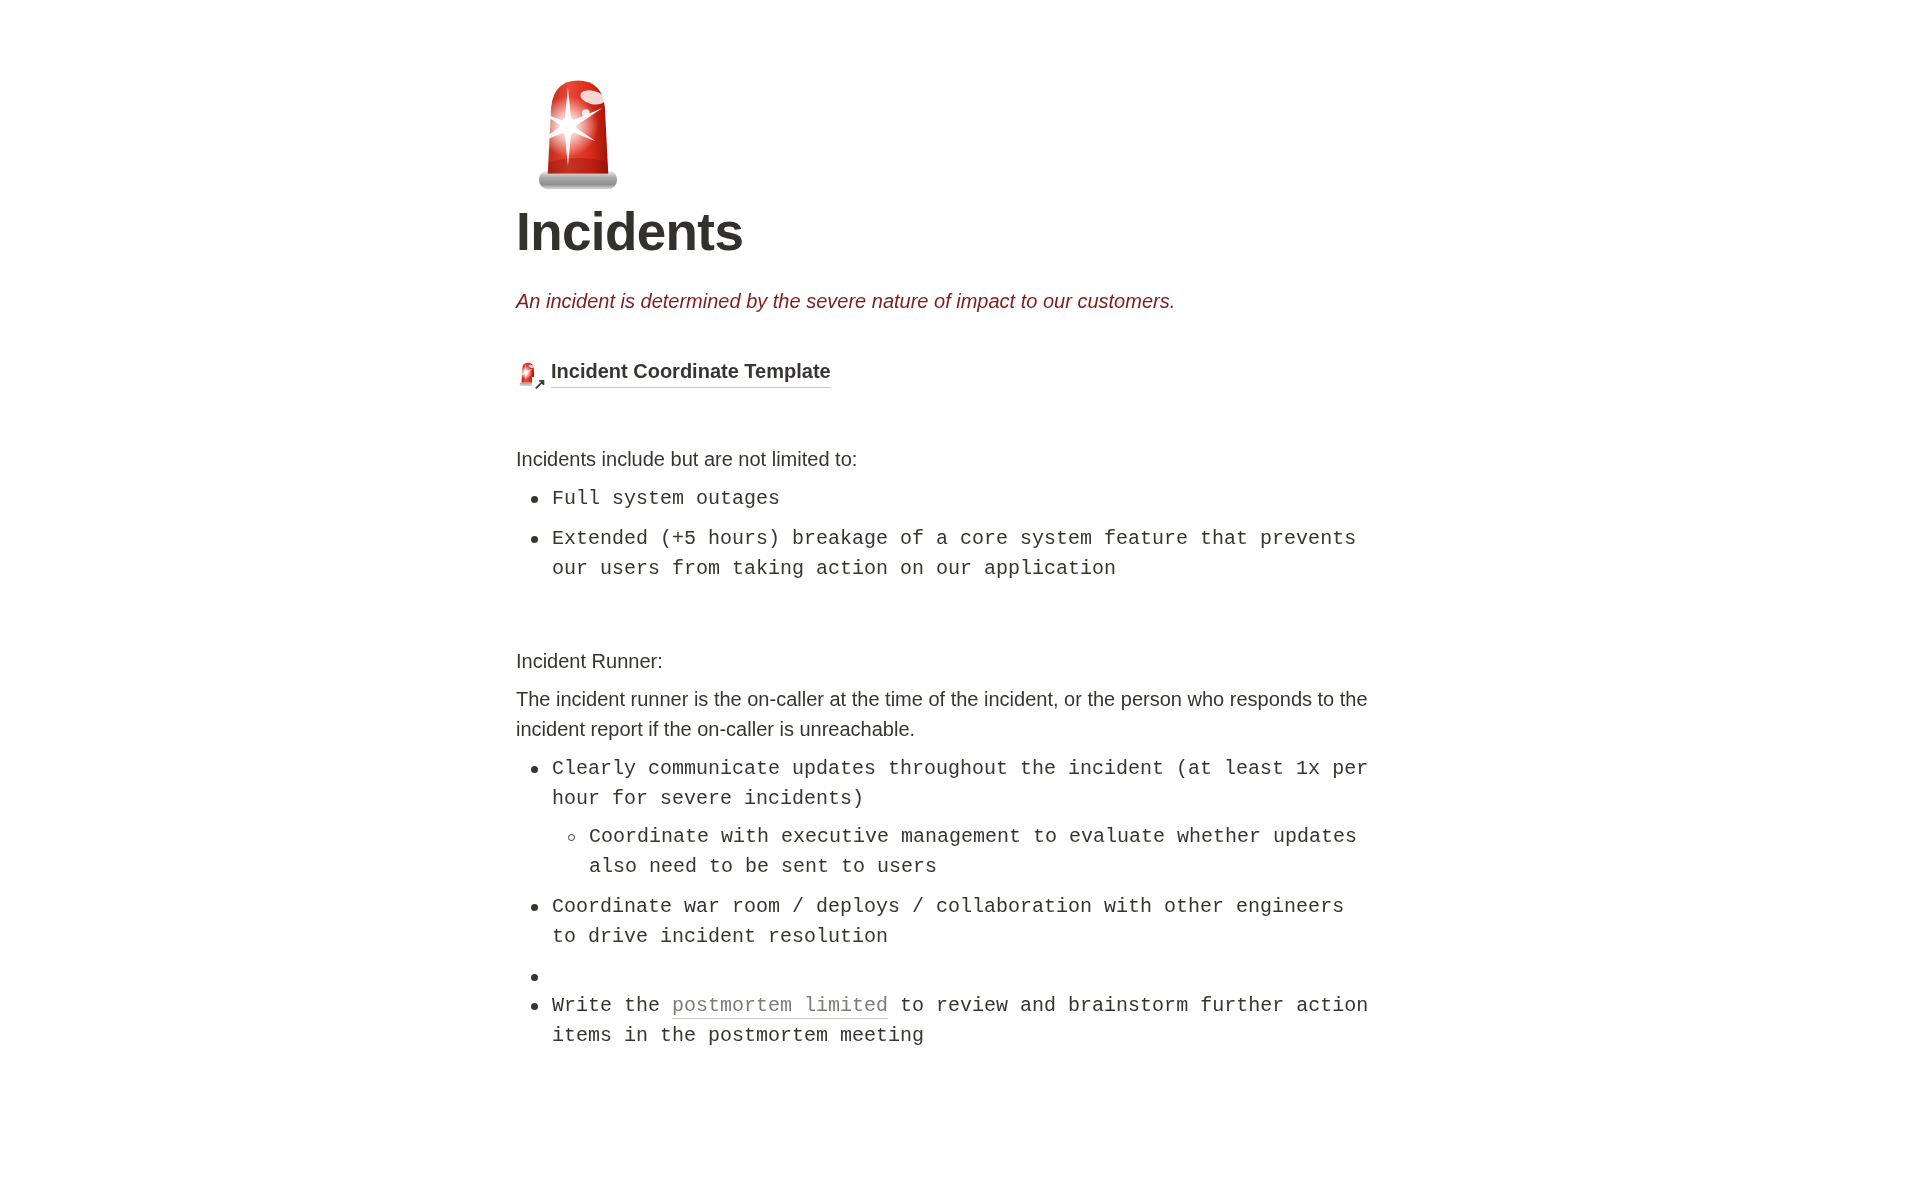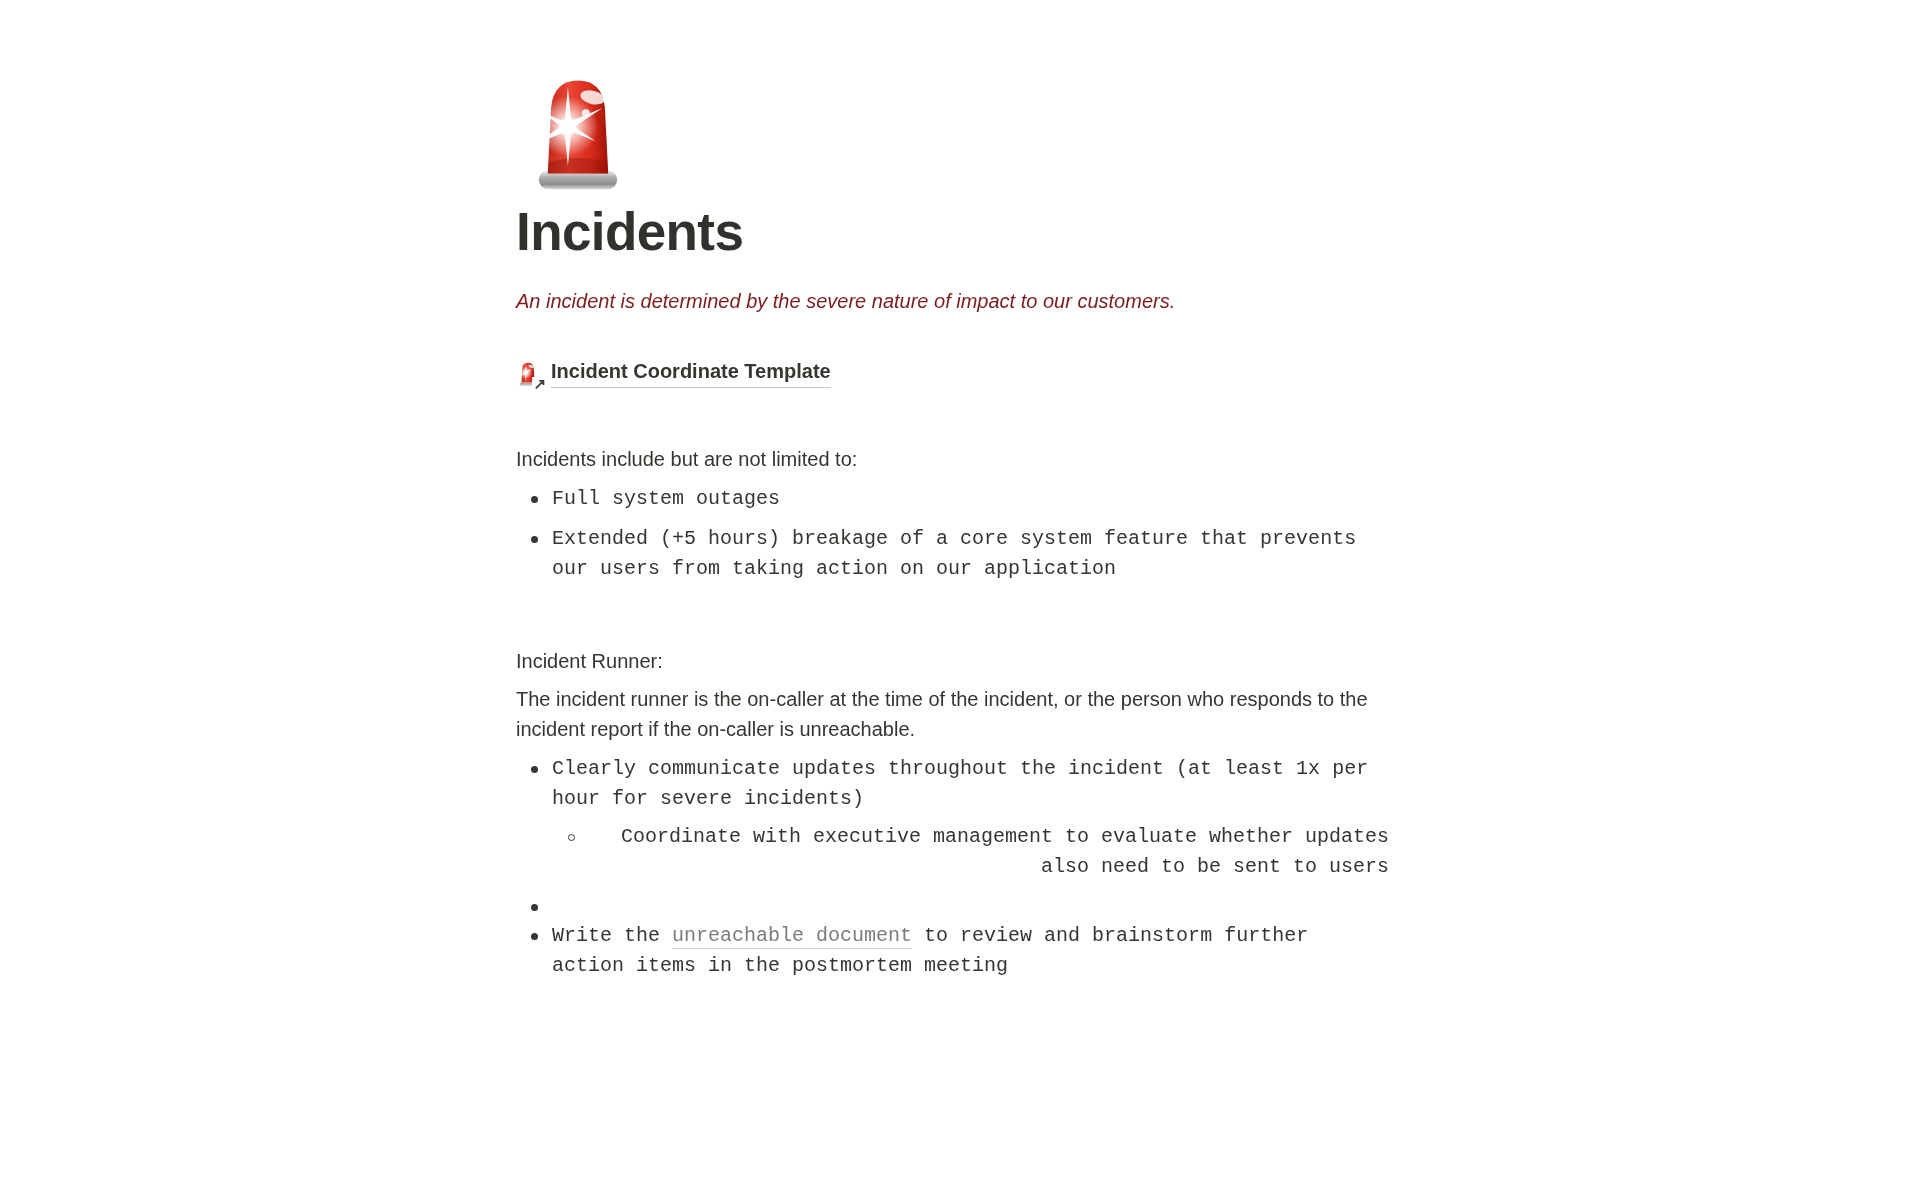--- a/index.html
+++ b/index.html
@@ -103,21 +103,21 @@
     background: #37352f;
   }
   .circle {
     width: 7px; height: 7px;
     border-radius: 50%;
     border: 1.4px solid #37352f;
     background: transparent;
   }
   .li-text { max-width: 822px; }
   .li-nested { margin-left: 37px; margin-top: 8px; }
-  .li-nested .li-text { max-width: 800px; text-align: right; }
+  .li-nested .li-text { max-width: 800px; }
   .inline-page-link {
     color: #7d7c77;
     border-bottom: 1px solid rgba(55, 53, 47, 0.25);
     padding-bottom: 1px;
     cursor: pointer;
   }
 </style>
 </head>
 <body>
 
@@ -225,30 +225,36 @@
         </span>
       <span class="li-text">Clearly communicate updates throughout the incident (at least 1x per hour for severe incidents)</span>
     </li>
     <li class="li li-nested">
       <span class="marker-col">
           <span class="circle"></span>
         </span>
       <span class="li-text">Coordinate with executive management to evaluate whether updates also need to be sent to users</span>
     </li>
 
+    <li class="li">
+      <span class="marker-col">
+          <span class="dot"></span>
+        </span>
+      <span class="li-text">Coordinate war room / deploys / collaboration with other engineers to drive incident resolution</span>
+    </li>
 
     <li class="li">
       <span class="marker-col">
           <span class="dot"></span>
         </span>
     </li>
 
     <li class="li">
       <span class="marker-col">
           <span class="dot"></span>
         </span>
       <span class="li-text">
-        <span>Write the </span><span class="inline-page-link">unreachable document</span><span> to review and brainstorm further action items in the postmortem meeting</span>
+        <span>Write the </span><span class="inline-page-link">postmortem limited</span><span> to review and brainstorm further action items in the postmortem meeting</span>
       </span>
     </li>
 
   </ul>
 </div>
 
 </body></html>

